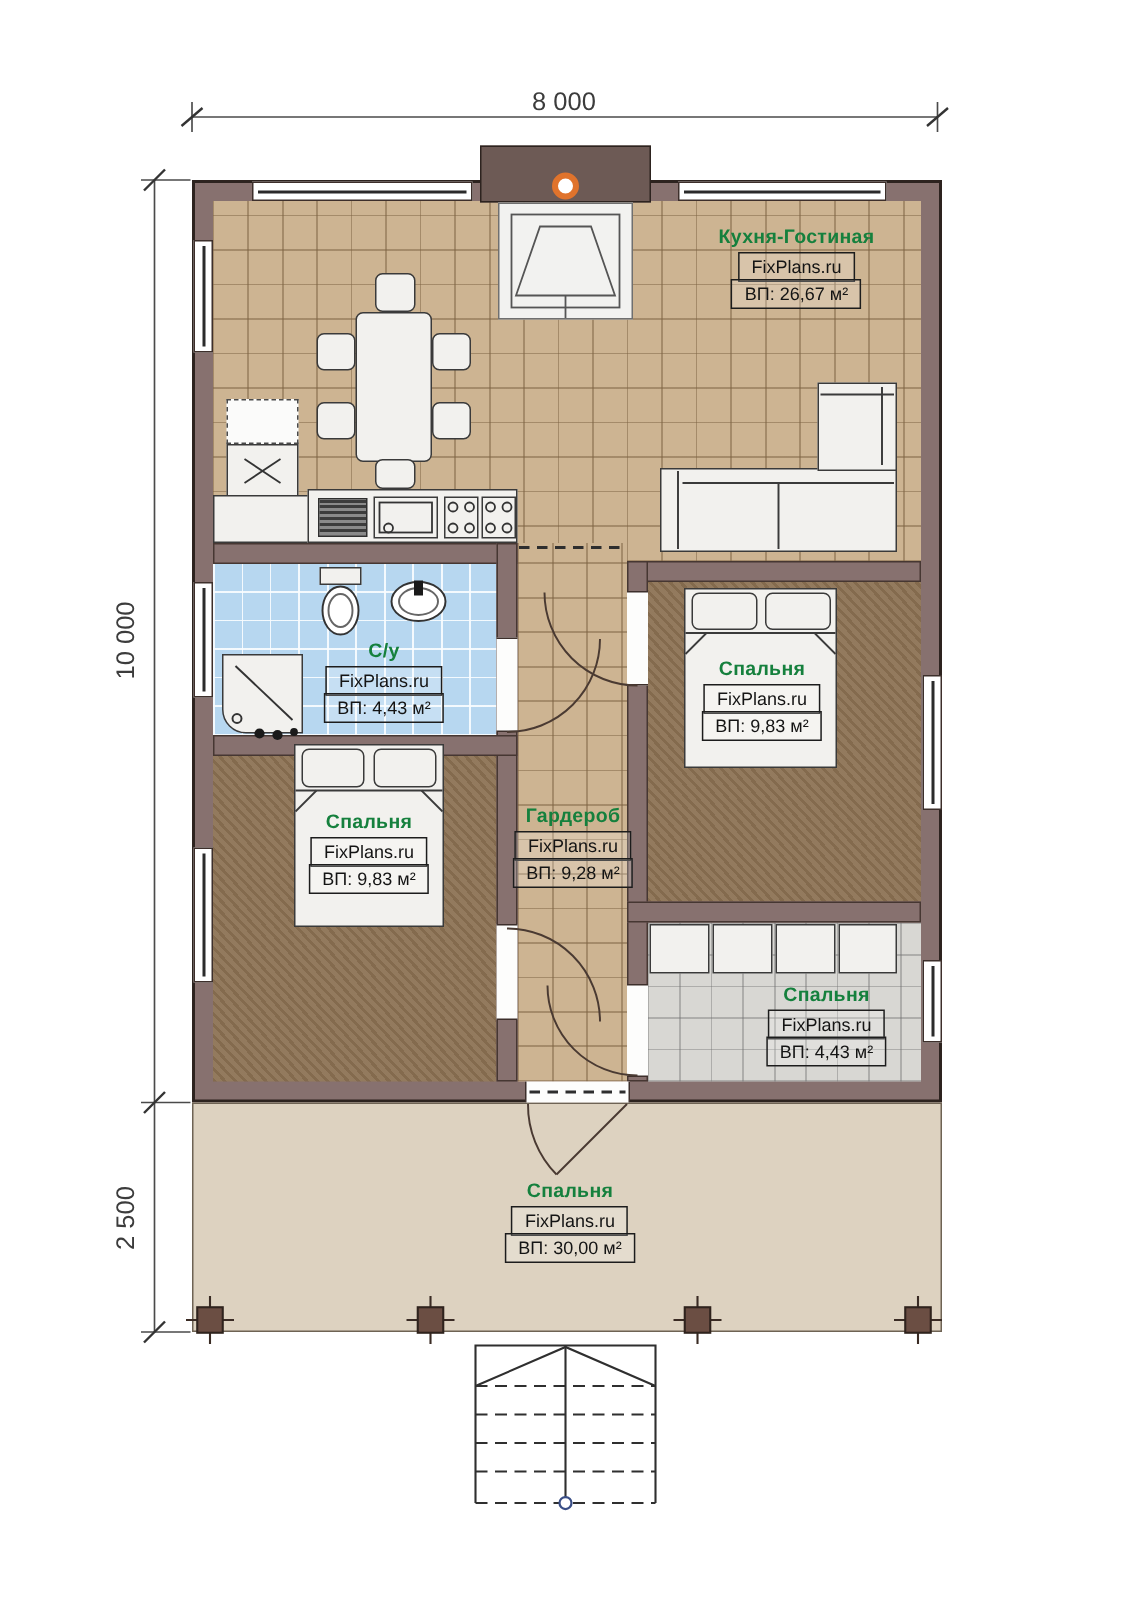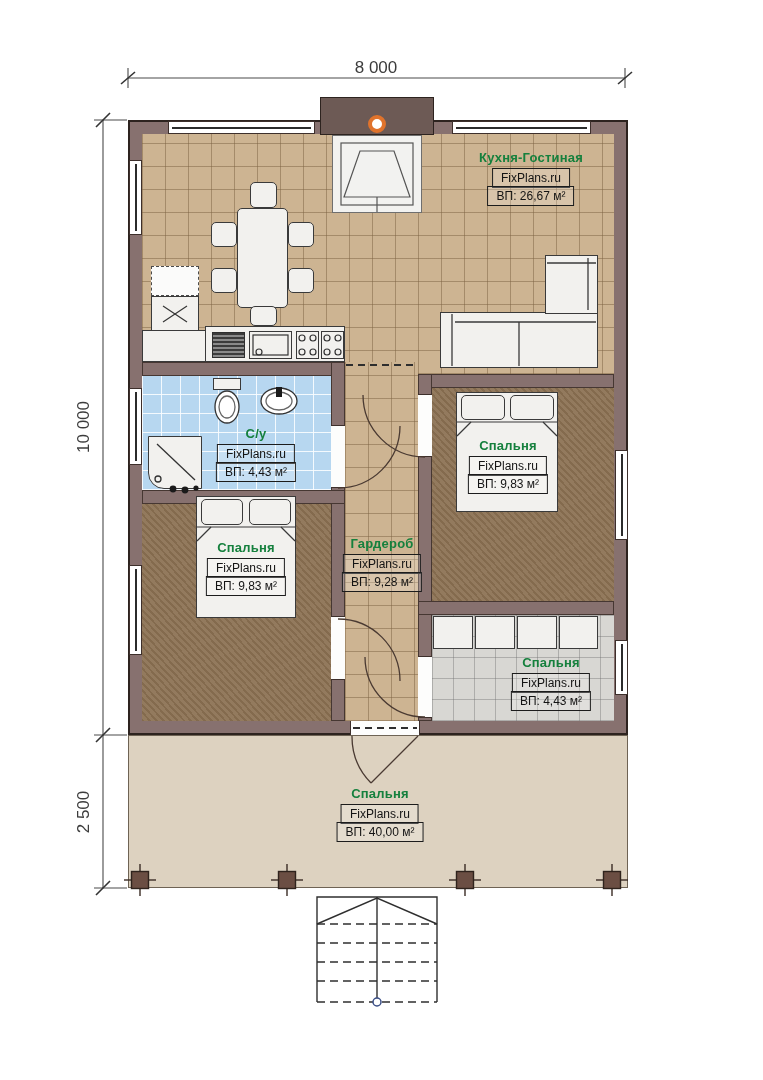--- a/index.html
+++ b/index.html
@@ -272,16 +272,16 @@
     <div class="lbl-box">ВП: 9,83 м²</div>
   </div>
   <div class="room-label" style="left:551px;top:655px">
     <div class="room-name">Спальня</div>
     <div class="lbl-box">FixPlans.ru</div>
     <div class="lbl-box">ВП: 4,43 м²</div>
   </div>
   <div class="room-label" style="left:380px;top:786px">
     <div class="room-name">Спальня</div>
     <div class="lbl-box">FixPlans.ru</div>
-    <div class="lbl-box">ВП: 40,00 м²</div>
+    <div class="lbl-box">ВП: 30,00 м²</div>
   </div>
 
 </div>
 
 </body></html>

